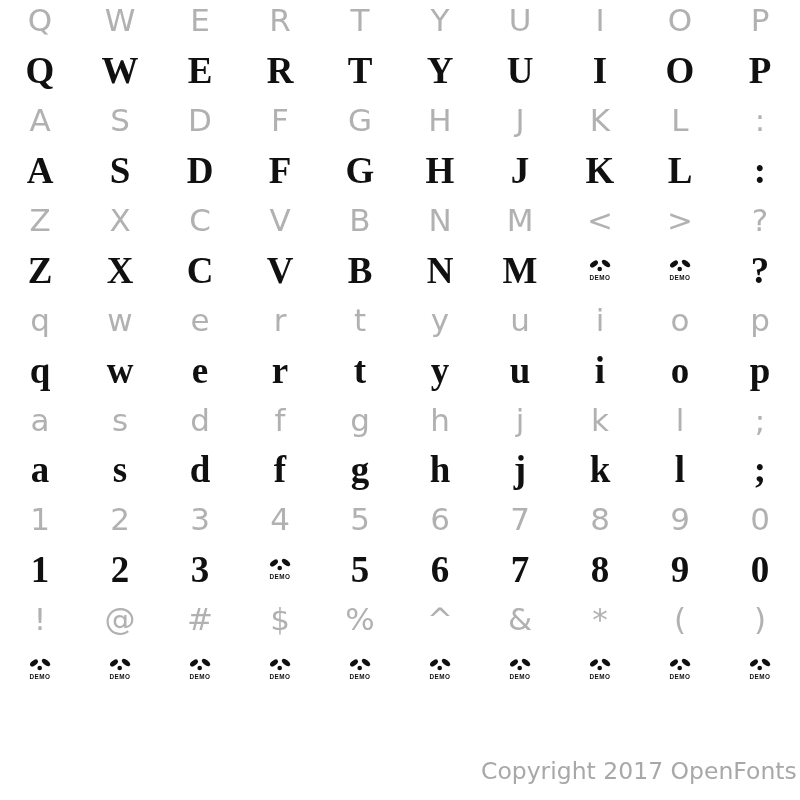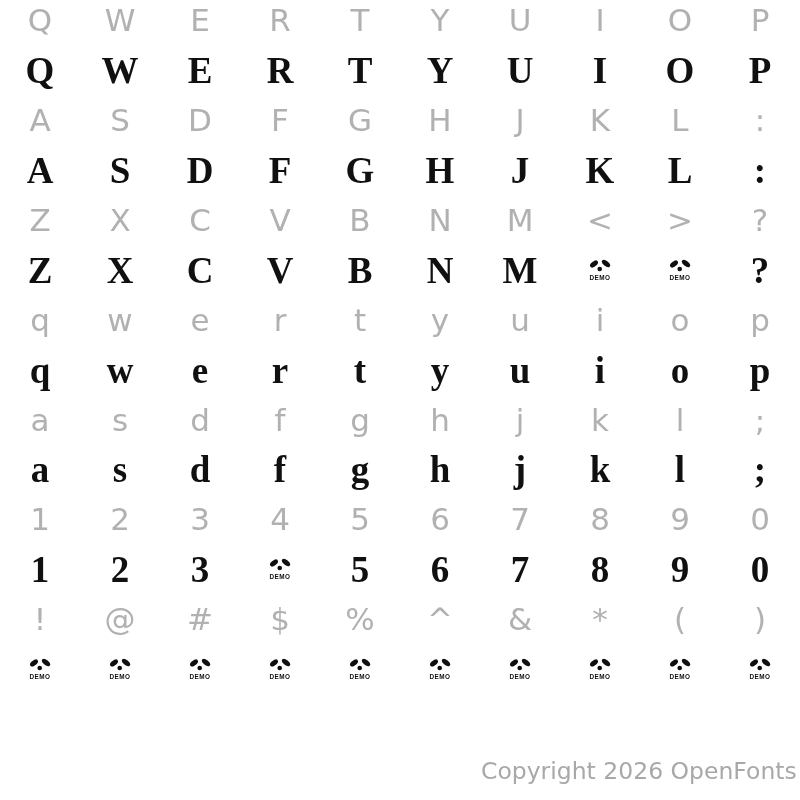--- a/index.html
+++ b/index.html
@@ -316,13 +316,13 @@
         <svg class="demo-glyph-svg" width="26" height="23" viewBox="0 0 26 23" fill="currentColor" xmlns="http://www.w3.org/2000/svg">
           <ellipse cx="7" cy="5" rx="4.6" ry="2.5" transform="rotate(-38 7 5)"></ellipse>
           <ellipse cx="19" cy="4.5" rx="4.8" ry="2.6" transform="rotate(38 19 4.5)"></ellipse>
           <circle cx="12.7" cy="10" r="2.3"></circle>
           <text x="13" y="21" text-anchor="middle" font-size="6.4" font-weight="700" letter-spacing="0.4" font-family="Liberation Sans, DejaVu Sans, sans-serif">DEMO</text>
         </svg>
       </span>
     </div>
   </div>
 
-<div class="copyright">Copyright 2026 OpenFonts</div>
+<div class="copyright">Copyright 2017 OpenFonts</div>
 
 </body></html>

